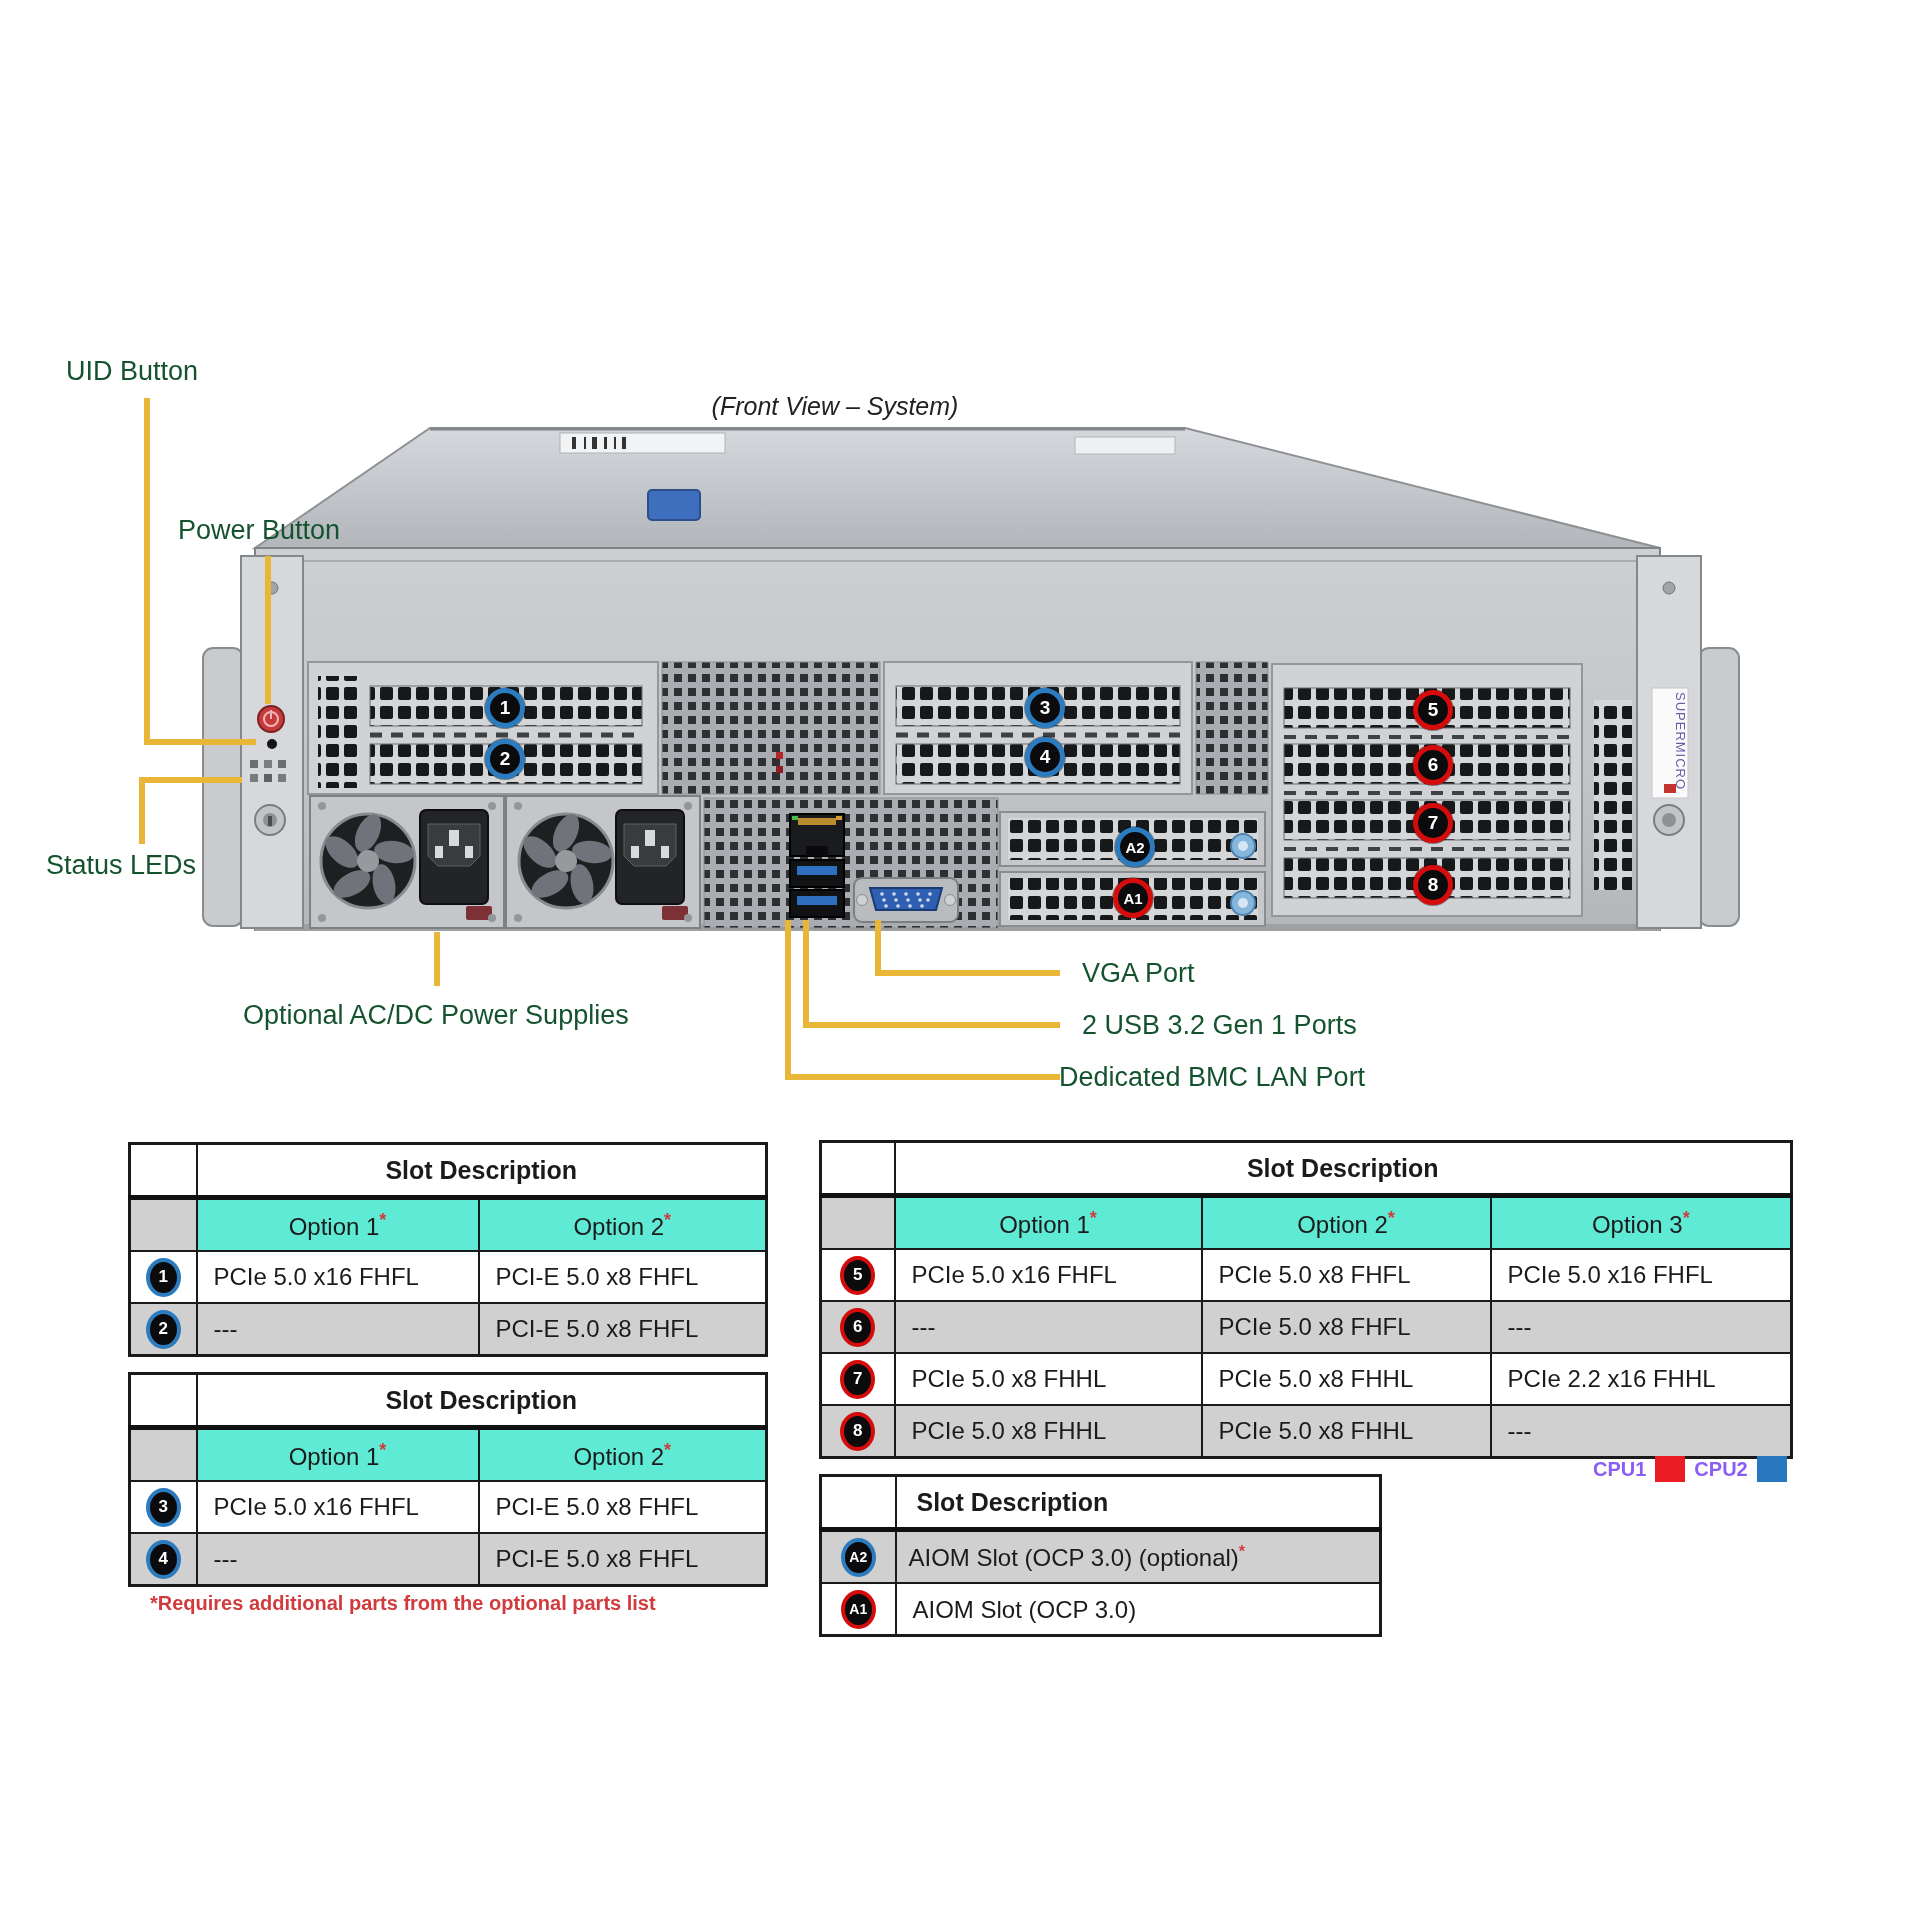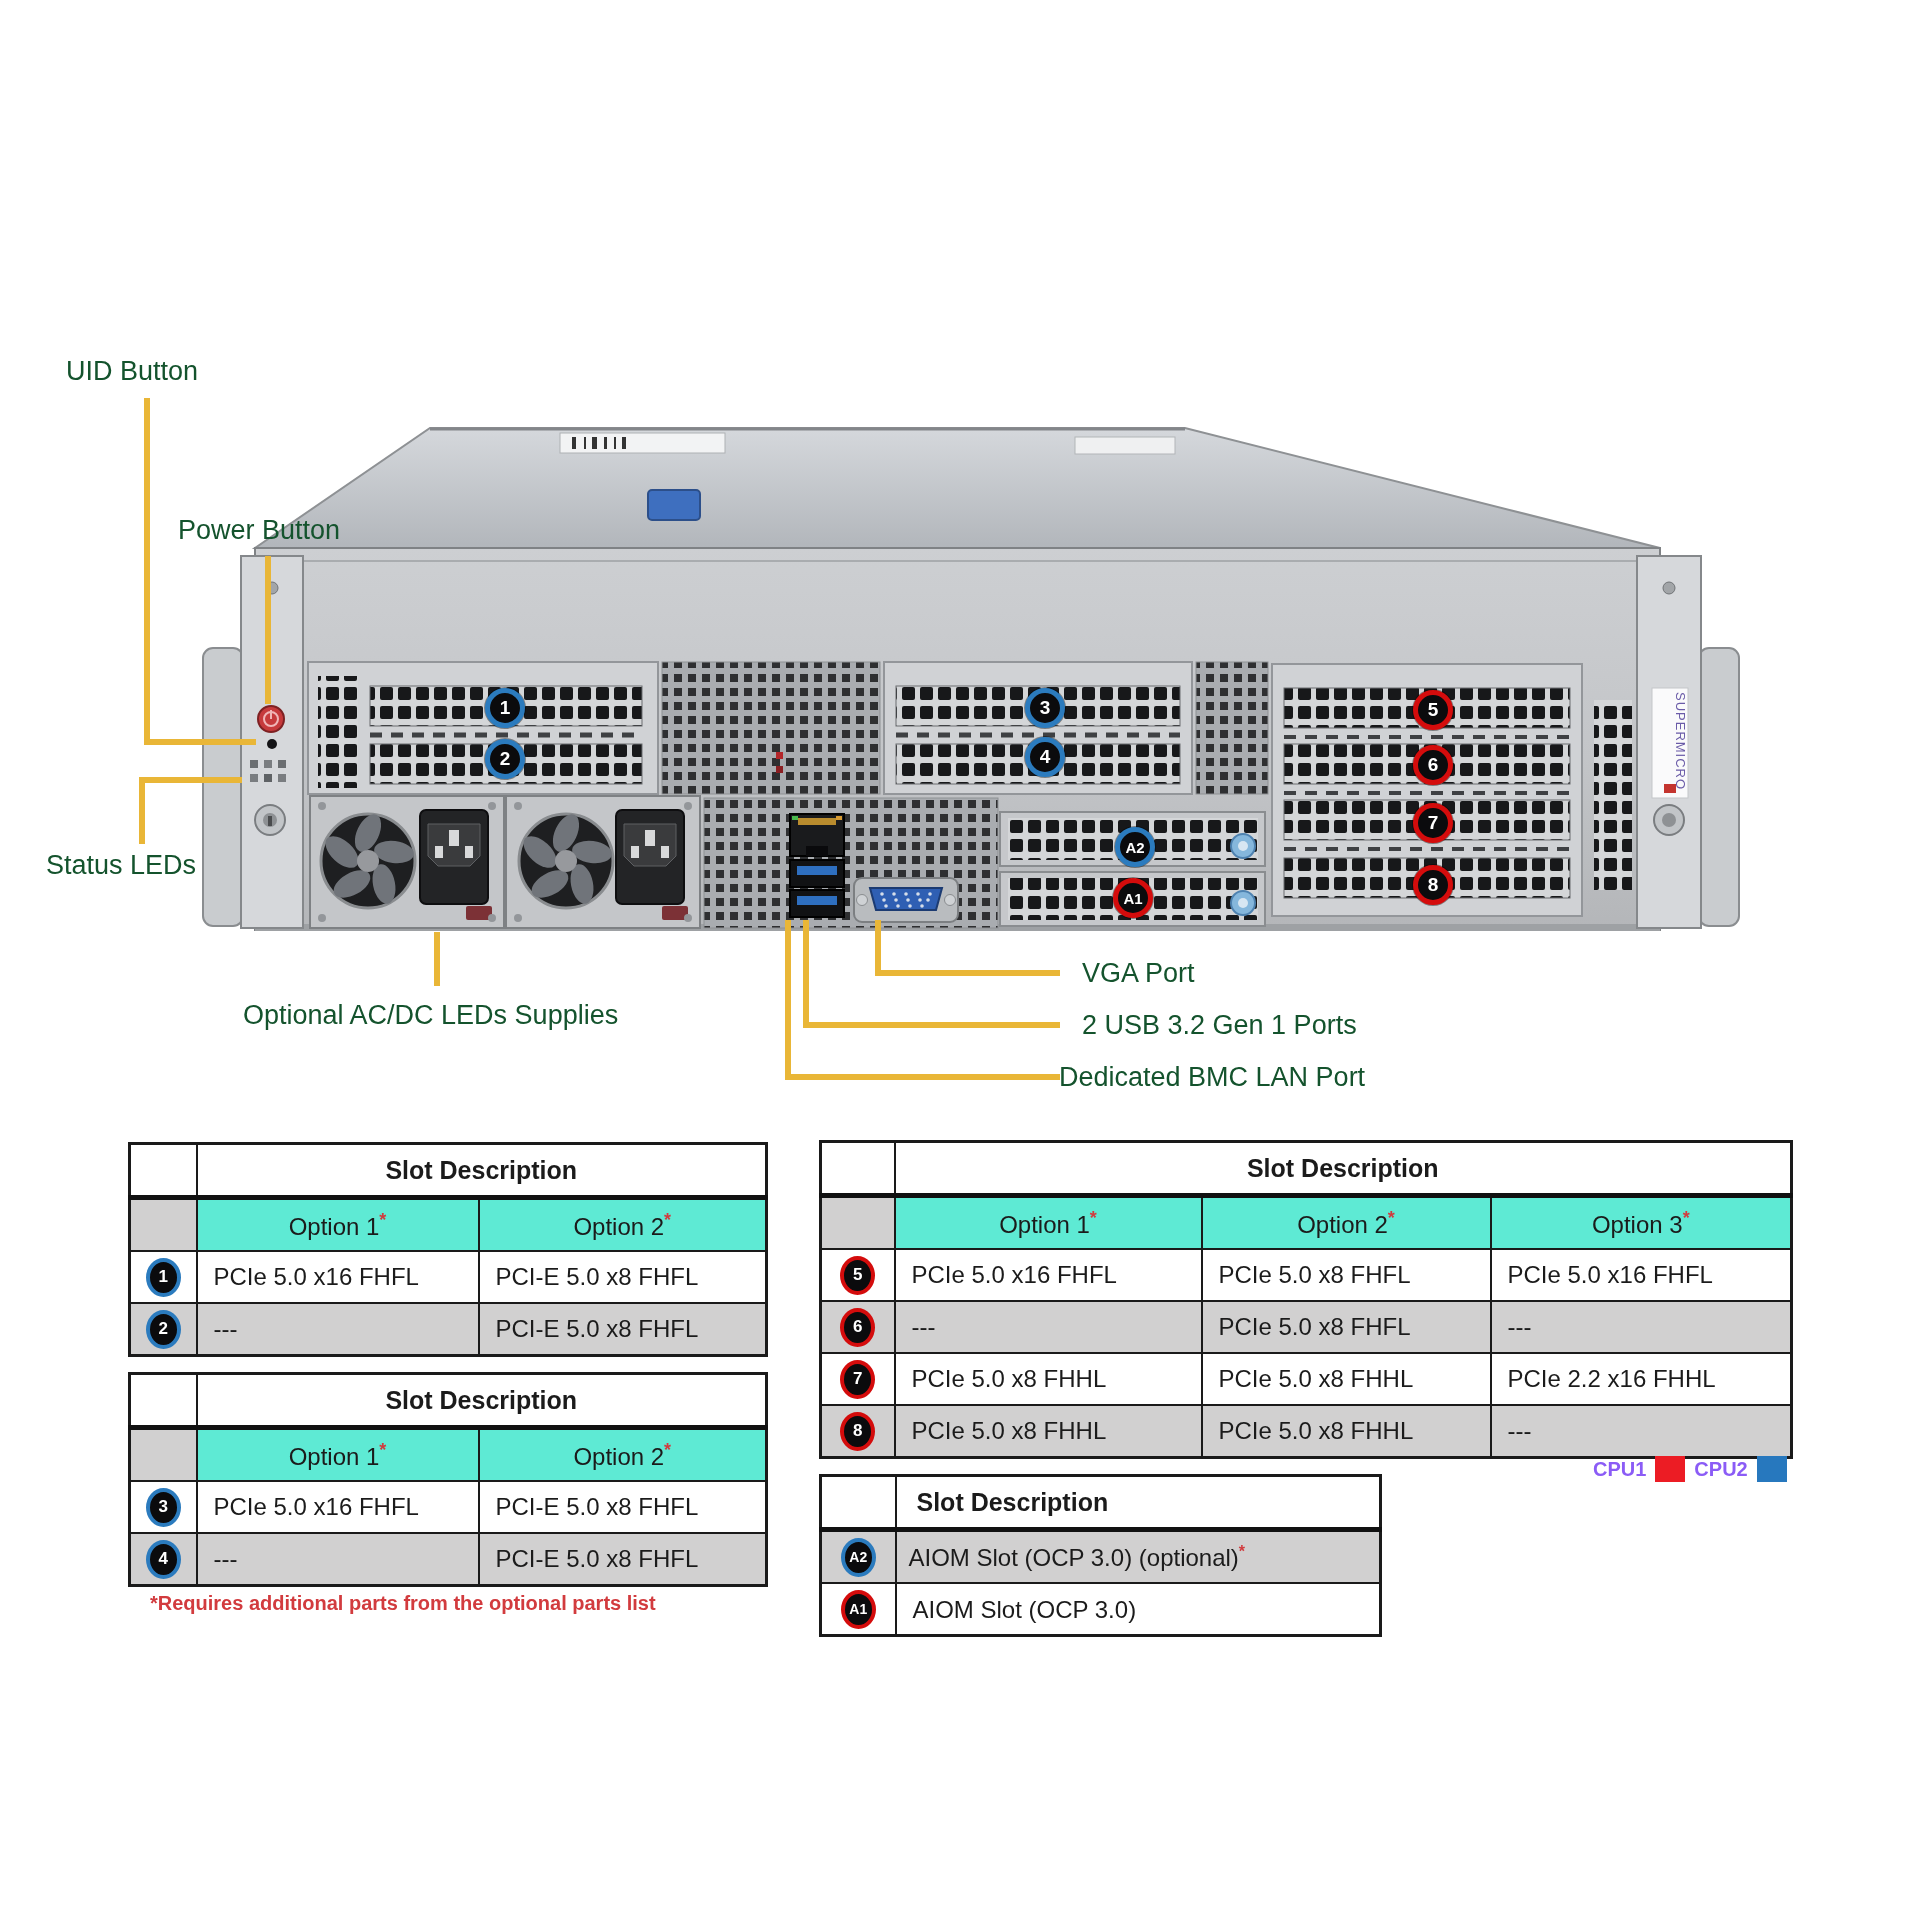--- a/index.html
+++ b/index.html
@@ -249,24 +249,25 @@
       <polyline points="147,398 147,742 256,742"></polyline>
       <line x1="268" y1="556" x2="268" y2="704"></line>
       <polyline points="142,844 142,780 242,780"></polyline>
       <line x1="437" y1="932" x2="437" y2="986"></line>
       <polyline points="878,920 878,973 1060,973"></polyline>
       <polyline points="806,920 806,1025 1060,1025"></polyline>
       <polyline points="788,920 788,1077 1060,1077"></polyline>
     </g>
   </svg>
 
+  <div class="abs fig-title">(Front View – System)</div>
   <div class="abs callout-label" style="left:66px;top:356px">UID Button</div>
   <div class="abs callout-label" style="left:178px;top:515px">Power Button</div>
   <div class="abs callout-label" style="left:46px;top:850px">Status LEDs</div>
-  <div class="abs callout-label" style="left:243px;top:1000px">Optional AC/DC LEDs Supplies</div>
+  <div class="abs callout-label" style="left:243px;top:1000px">Optional AC/DC Power Supplies</div>
   <div class="abs callout-label" style="left:1082px;top:958px">VGA Port</div>
   <div class="abs callout-label" style="left:1082px;top:1010px">2 USB 3.2 Gen 1 Ports</div>
   <div class="abs callout-label" style="left:1059px;top:1062px">Dedicated BMC LAN Port</div>
 
   <div class="callout-badge blue" style="left:485px;top:688px">1</div>
   <div class="callout-badge blue" style="left:485px;top:739px">2</div>
   <div class="callout-badge blue" style="left:1025px;top:688px">3</div>
   <div class="callout-badge blue" style="left:1025px;top:737px">4</div>
   <div class="callout-badge red" style="left:1413px;top:690px">5</div>
   <div class="callout-badge red" style="left:1413px;top:745px">6</div>

